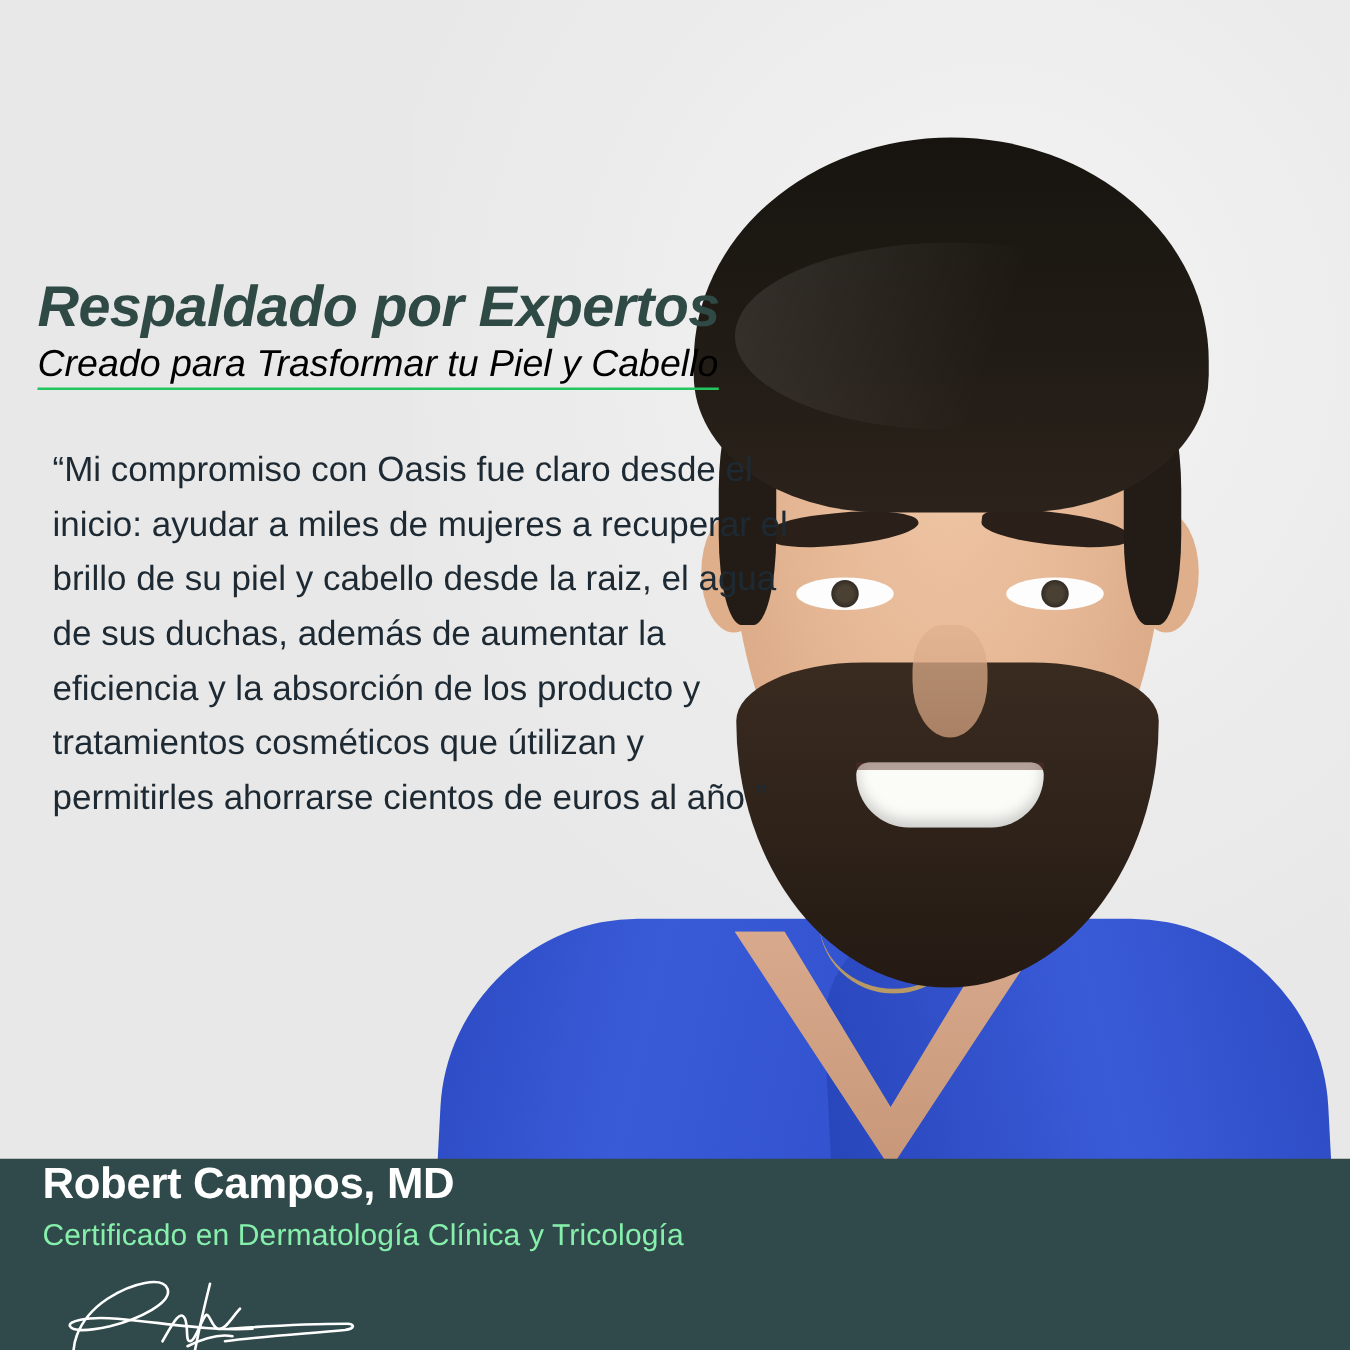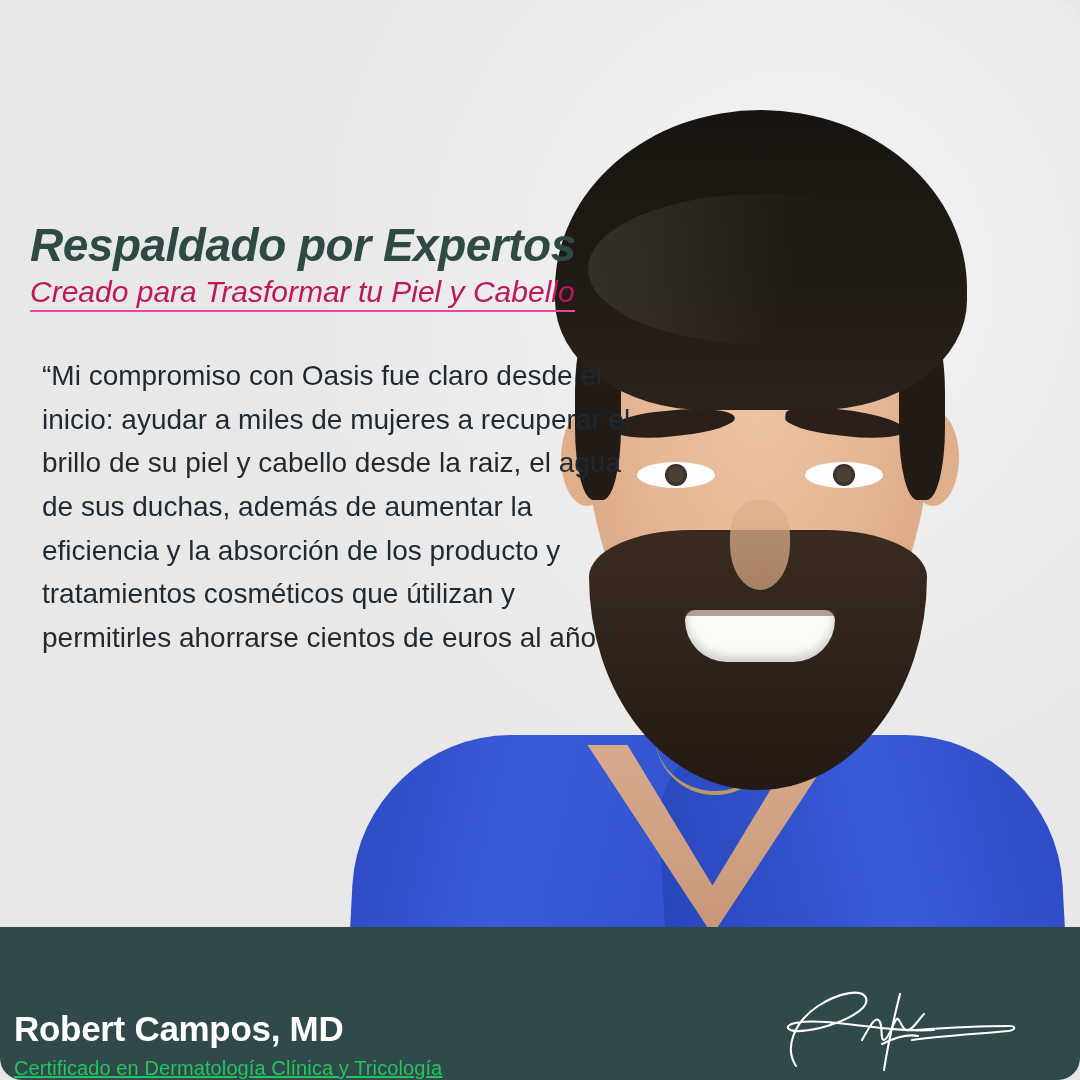--- a/index.html
+++ b/index.html
@@ -3,21 +3,21 @@
 <meta charset="utf-8">
 <style>
   html,body{margin:0;padding:0;}
   body{
     width:1080px;height:1080px;overflow:hidden;
     background:#e8e8e8;
     font-family:"Liberation Sans","DejaVu Sans",sans-serif;
   }
   .card{
     position:relative;width:1080px;height:1080px;
-    background:#e8e8e8;overflow:hidden;border-radius:22px;
+    background:#e8e8e8;overflow:hidden;
   }
 
   
   .portrait{
     position:absolute;left:330px;top:0;width:750px;height:930px;
     overflow:hidden;
   }
   .photo-bg{
     position:absolute;inset:0;
     background:
@@ -107,43 +107,43 @@
   
   .content{position:absolute;left:0;top:0;width:660px;padding:0 30px;box-sizing:border-box;}
   .headline{
     margin:0;padding-top:222px;
     font-size:46px;font-weight:bold;font-style:italic;
     letter-spacing:-.5px;line-height:1.02;color:#2f4a45;
   }
   .subhead{
     margin:6px 0 0 0;
     font-size:30px;font-style:italic;font-weight:400;
-    color:#be185d;line-height:1.1;
-    display:inline-block;border-bottom:2px solid #ec4899;padding-bottom:2px;
+    color:#000000;line-height:1.1;
+    display:inline-block;border-bottom:2px solid #22c55e;padding-bottom:2px;
   }
   .quote{
     margin:42px 0 0 12px;width:600px;
     font-size:28px;line-height:1.56;color:#1e2a33;
   }
 
   
   .footer{
     position:absolute;left:0;bottom:0;width:1080px;height:153px;
     background:#30494a;
   }
   .footer-inner{
-    position:relative;height:100%;padding:0 14px;box-sizing:border-box;
-    display:flex;align-items:flex-end;
+    position:relative;height:100%;padding:0 34px;box-sizing:border-box;
+    display:flex;align-items:flex-start;flex-direction:column;
   }
   .person{flex:1;}
   .person-name{
     margin:0;font-size:35px;font-weight:bold;color:#ffffff;letter-spacing:-.3px;
   }
   .person-role{
-    margin:8px 0 0 0;font-size:20px;font-weight:400;color:#22c55e;letter-spacing:.1px;text-decoration:underline;
+    margin:8px 0 0 0;font-size:24px;font-weight:400;color:#86efac;letter-spacing:.1px;
   }
   .sig{width:260px;height:110px;flex:none;margin-right:40px;}
 </style>
 </head>
 <body>
 
 <div class="card">
 
   <div class="portrait">
     <div class="photo-bg"></div>

